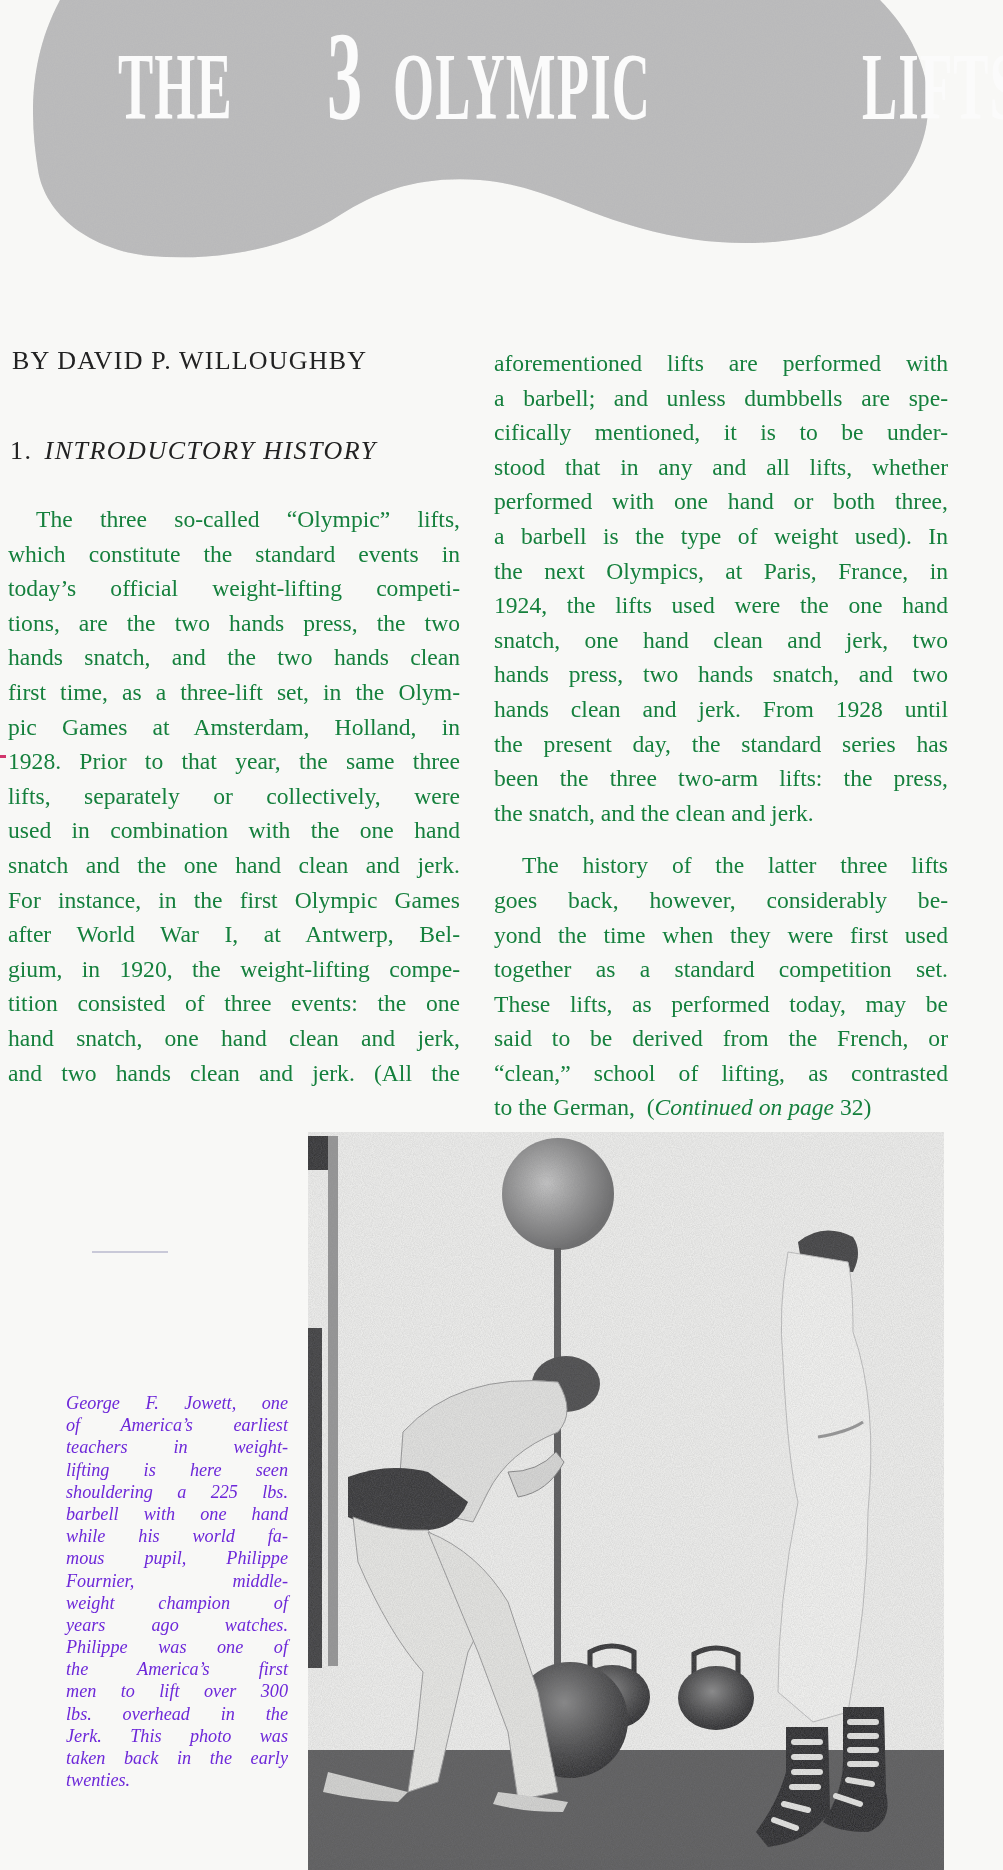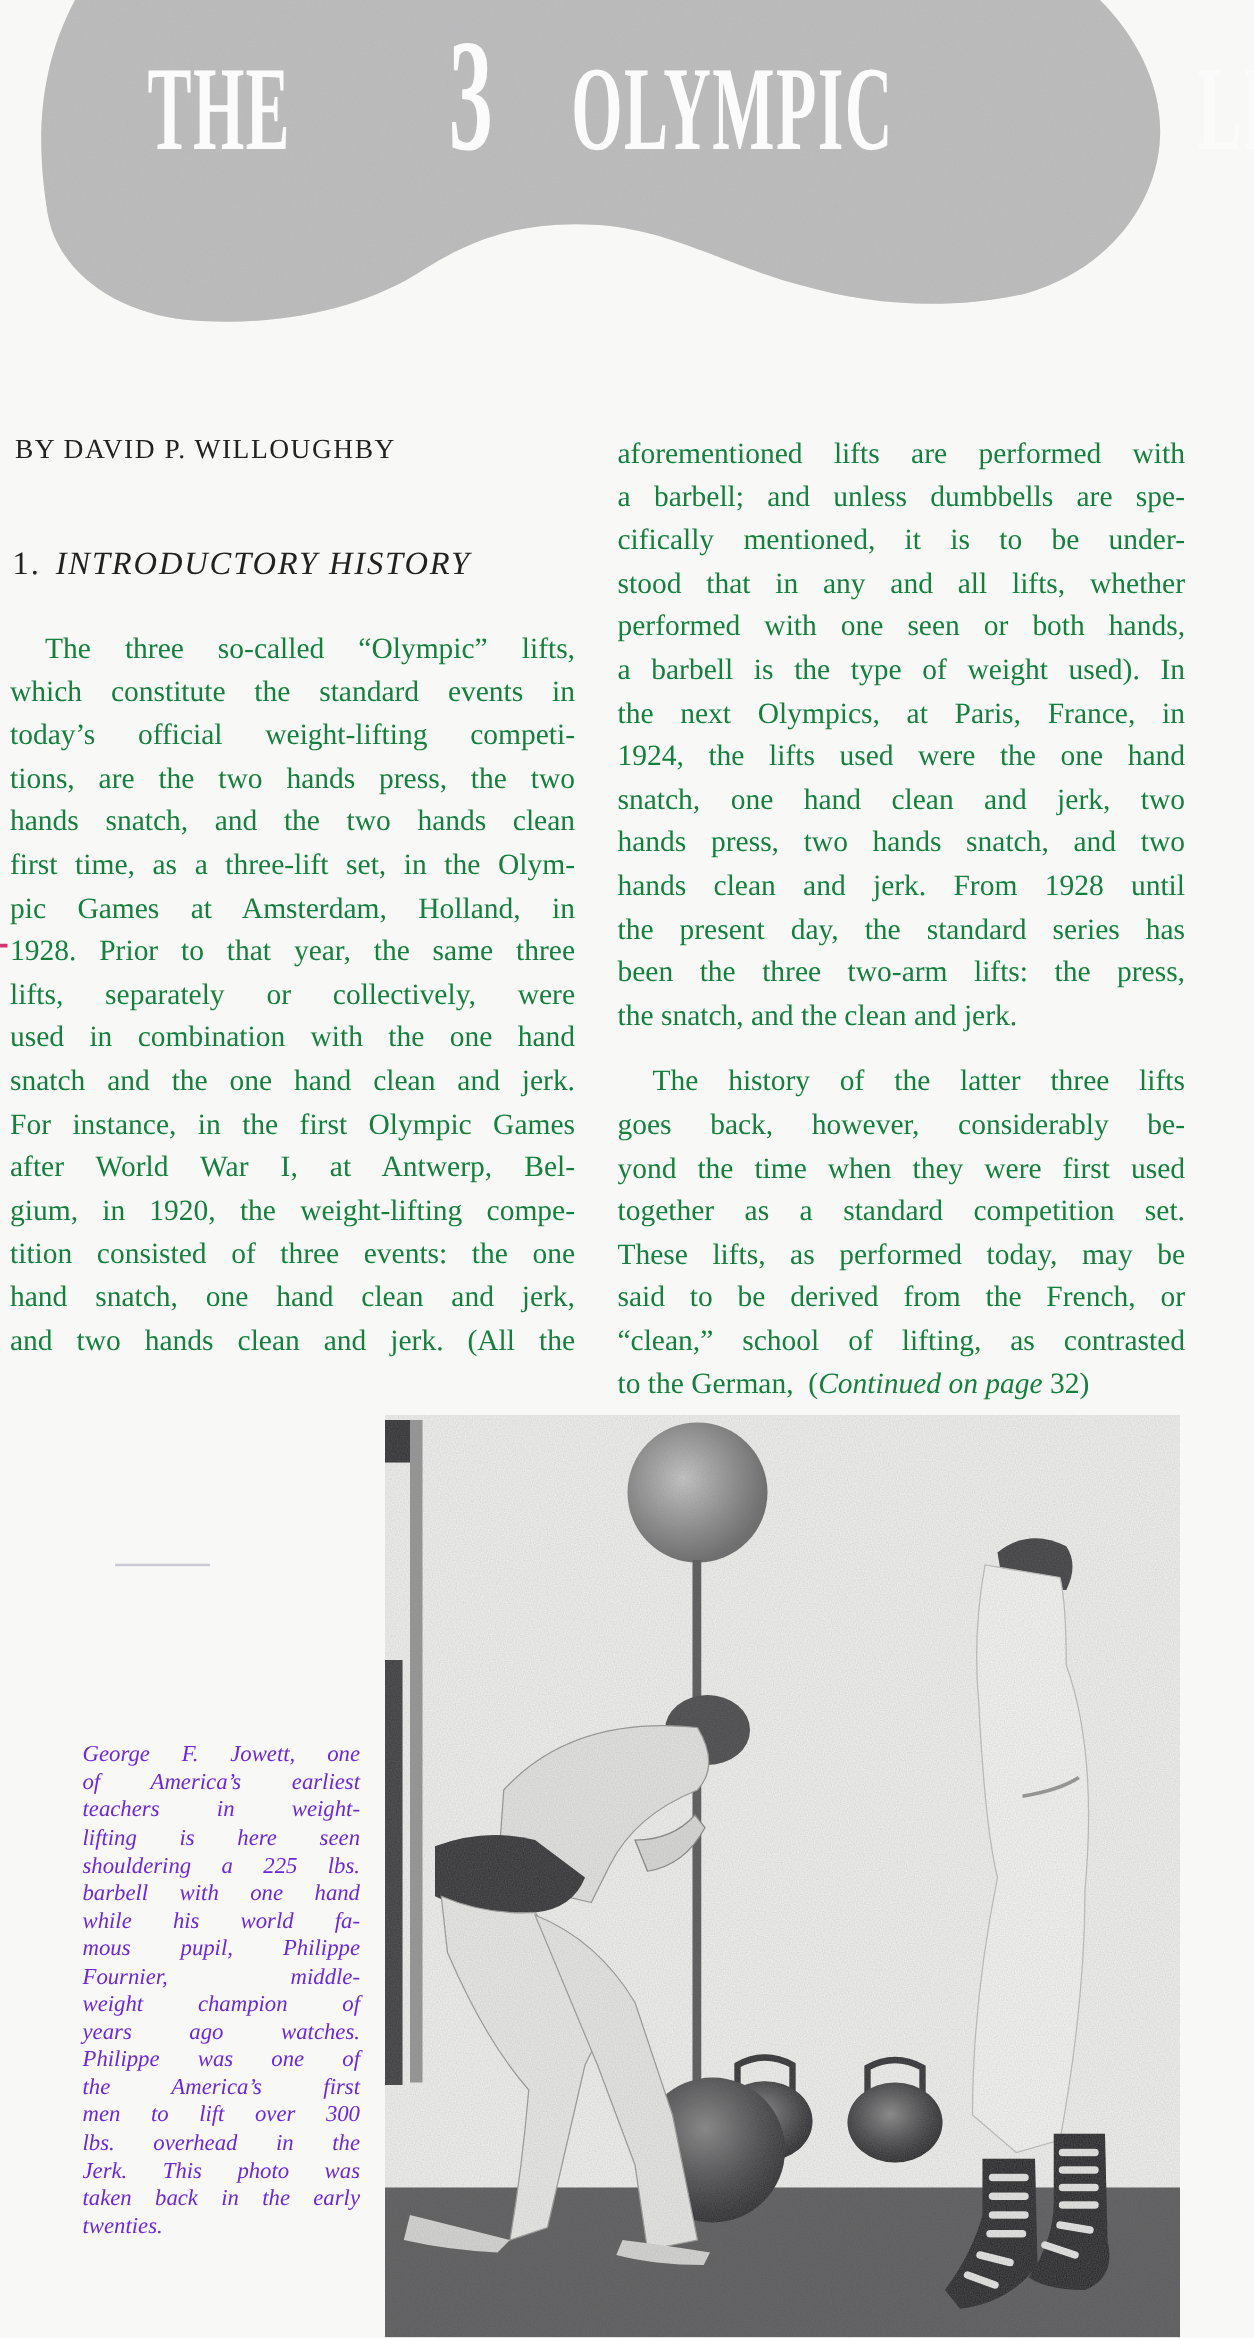--- a/index.html
+++ b/index.html
@@ -7,29 +7,29 @@
     width: 1003px; height: 1870px; position: relative; overflow: hidden;
     background: #f8f8f6;
     font-family: "Liberation Serif", "DejaVu Serif", serif;
     color: #1d1d1d;
   }
   .title-blob { position: absolute; left: 0; top: 0; width: 1003px; height: 270px; }
   .title-text {
     position: absolute; left: 118px; top: 26px; width: 780px; height: 100px;
     display: flex; align-items: flex-end; justify-content: space-between;
     color: #fbfbfb; font-family: "Liberation Serif", "DejaVu Serif", serif;
-    font-weight: bold; letter-spacing: 2px; gap: 32px;
+    font-weight: bold; letter-spacing: 2px;
   }
   .title-text span { display: inline-block; transform: scaleX(0.55); transform-origin: left bottom; }
   .tw { font-size: 96px; line-height: 78px; }
   .t3 { font-size: 128px; line-height: 100px; }
 
   .byline {
     position: absolute; left: 12px; top: 346px;
-    font-size: 22px; letter-spacing: 1.2px; color: #222;
+    font-size: 26px; letter-spacing: 1.2px; color: #222;
   }
   .section-head {
     position: absolute; left: 10px; top: 436px;
     font-size: 26px; letter-spacing: 1.5px; color: #222; text-align: right;
   }
   .section-head .num { font-style: normal; }
   .section-head .ttl { font-style: italic; margin-left: 12px; }
 
   .col {
     position: absolute; font-size: 23.6px; line-height: 34.6px;
@@ -100,21 +100,21 @@
   <span class="line">tition consisted of three events: the one</span>
   <span class="line">hand snatch, one hand clean and jerk,</span>
   <span class="line">and two hands clean and jerk. (All the</span>
 </div>
 
 <div class="col right-col">
   <span class="line">aforementioned lifts are performed with</span>
   <span class="line">a barbell; and unless dumbbells are spe-</span>
   <span class="line">cifically mentioned, it is to be under-</span>
   <span class="line">stood that in any and all lifts, whether</span>
-  <span class="line">performed with one seen or both hands,</span>
+  <span class="line">performed with one hand or both three,</span>
   <span class="line">a barbell is the type of weight used). In</span>
   <span class="line">the next Olympics, at Paris, France, in</span>
   <span class="line">1924, the lifts used were the one hand</span>
   <span class="line">snatch, one hand clean and jerk, two</span>
   <span class="line">hands press, two hands snatch, and two</span>
   <span class="line">hands clean and jerk. From 1928 until</span>
   <span class="line">the present day, the standard series has</span>
   <span class="line">been the three two-arm lifts: the press,</span>
   <span class="line last">the snatch, and the clean and jerk.</span>
   <span class="line indent">The history of the latter three lifts</span>

